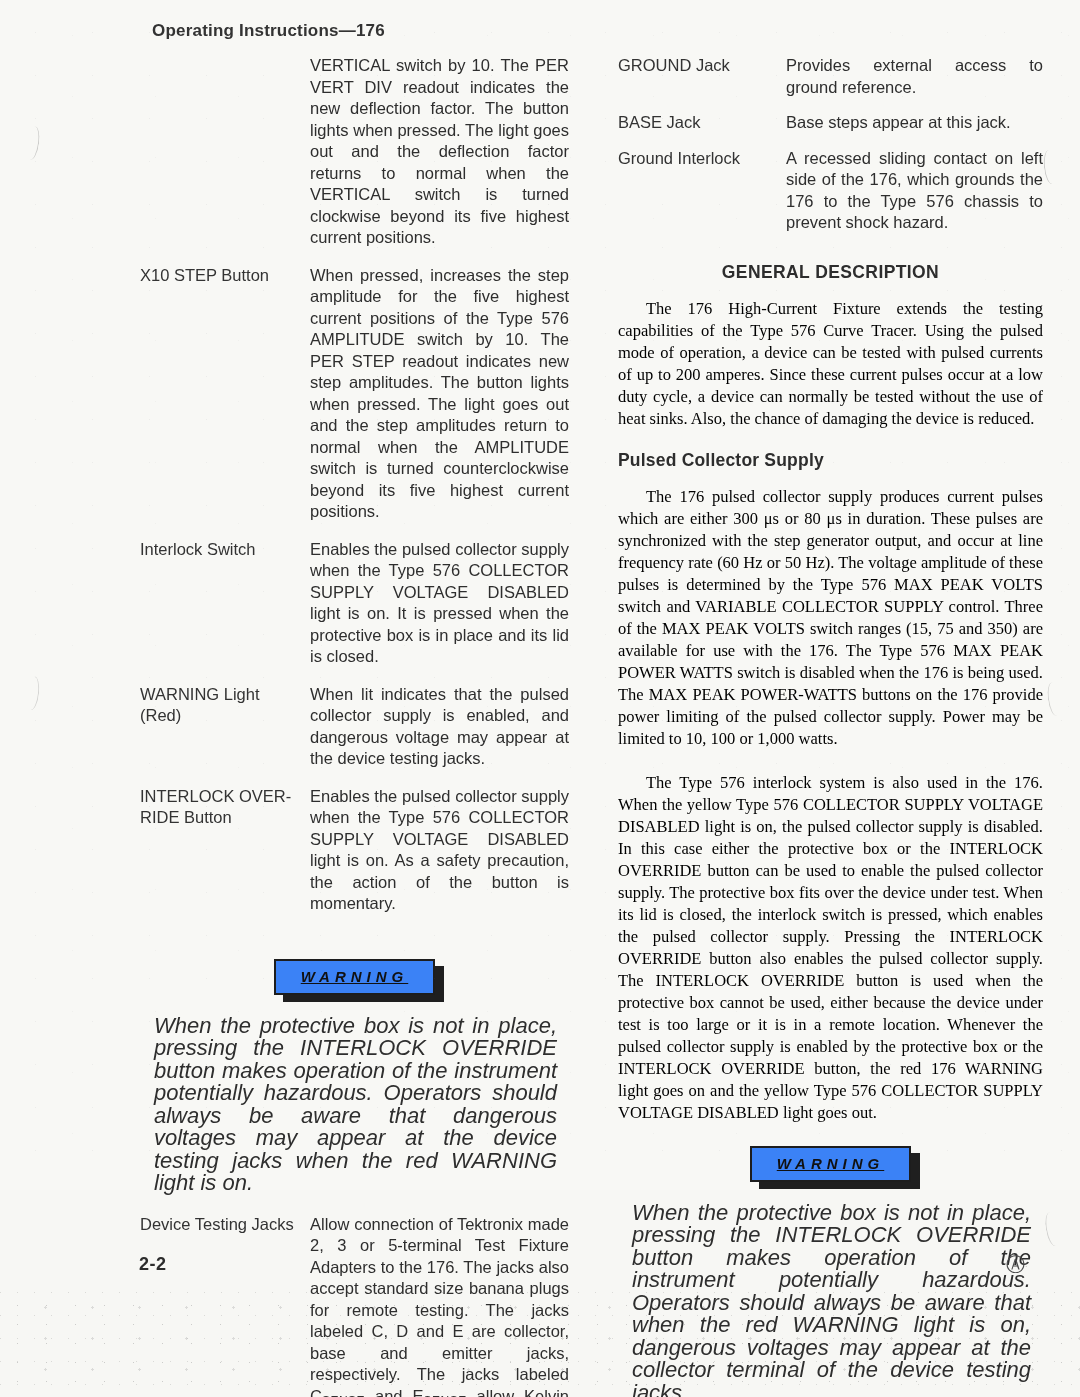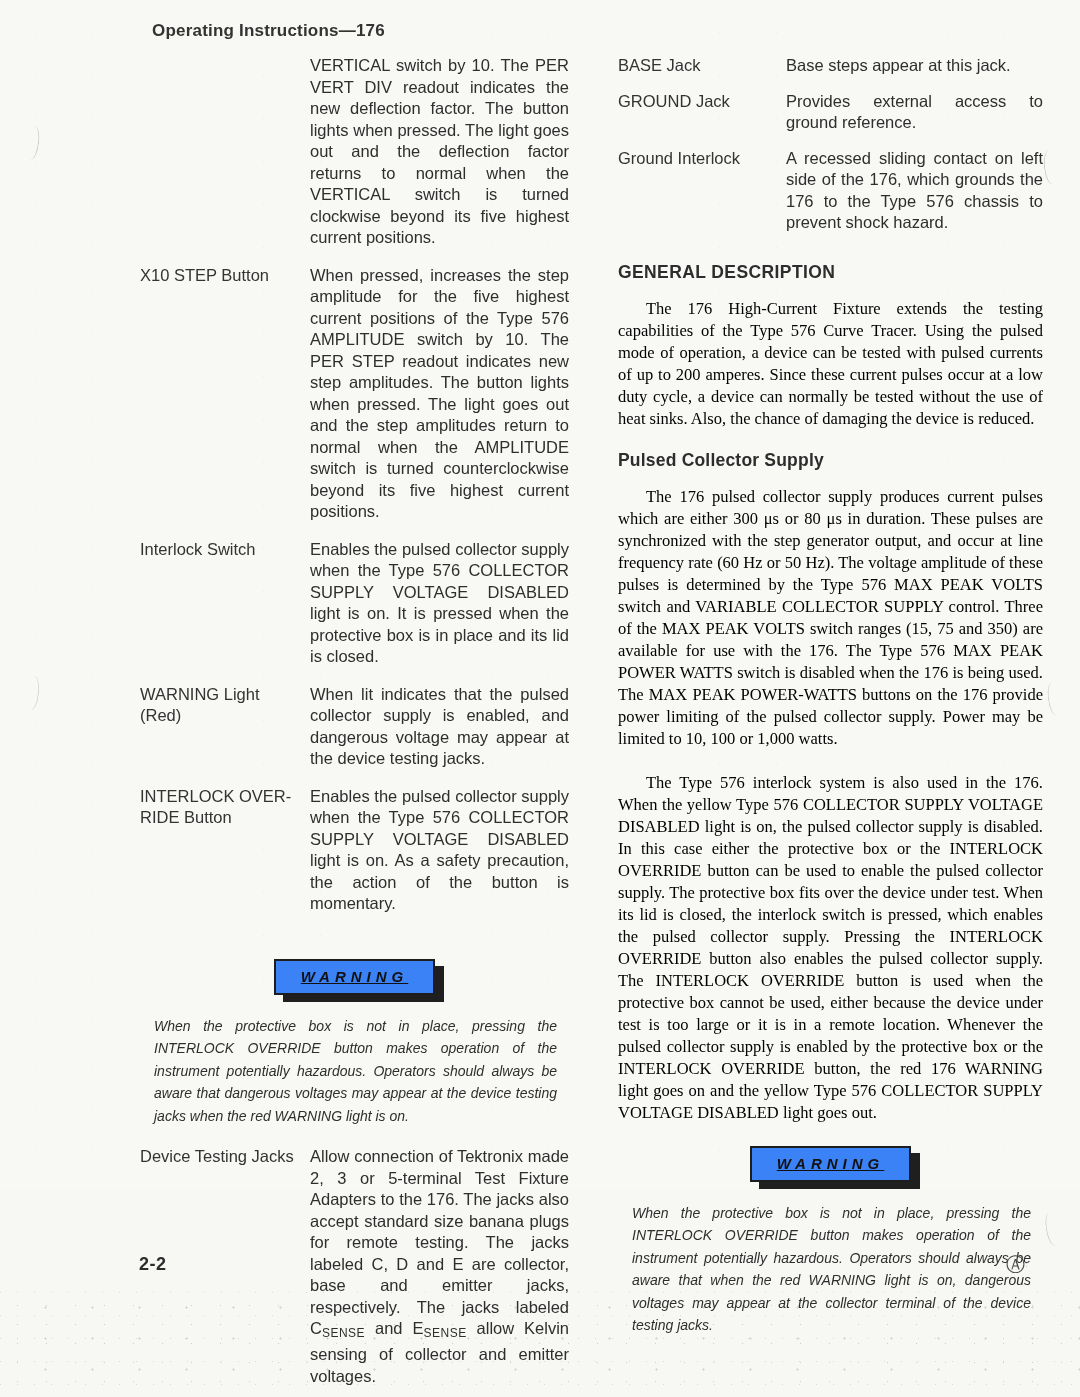--- a/index.html
+++ b/index.html
@@ -57,21 +57,21 @@
     padding-right:6px;box-sizing:border-box;
   }
   .entry .dsc{
     flex:1;font-size:16.5px;line-height:21.5px;
     text-align:justify;color:#2e2e2e;
   }
   .rc-entry{margin-bottom:14px;}
   .rc-entry .lbl{width:168px;flex:0 0 168px;}
   h2.gd{
     margin:28px 0 0 0;
-    font-size:17.5px;font-weight:bold;text-align:left;
+    font-size:17.5px;font-weight:bold;text-align:center;
     letter-spacing:.4px;color:#2d2d2d;
   }
   h3.pcs{
     margin:20px 0 0 0;
     font-size:17.5px;font-weight:bold;color:#2d2d2d;
     letter-spacing:.2px;
   }
   p.body-par{
     margin:15px 0 0 0;
     font-size:16.5px;line-height:22px;
@@ -83,21 +83,21 @@
     padding:7px 25px 8px 25px;
     background:#3b82f6;
     border:2.5px solid #1d1d1d;
     box-shadow:9px 7px 0 #1f1f1f;
     font-size:15px;font-weight:bold;font-style:italic;
     letter-spacing:5px;color:#111;text-decoration:underline;
   }
   .warn-badge.right{margin-top:22px;}
   .warn-par{
     margin:20px 0 0 0;padding:0 12px 0 14px;
-    font-size:14px;line-height:22.5px;
+    font-size:22px;line-height:22.5px;
     font-style:italic;text-align:justify;color:#2e2e2e;
   }
   .sub-sm{font-size:12px;letter-spacing:.5px;vertical-align:-2.5px;}
   .pagenum{
     position:absolute;top:1254px;left:139px;
     font-size:18px;font-weight:bold;color:#2c2c2c;letter-spacing:.5px;
   }
   .revmark{
     position:absolute;top:1252px;left:1006px;
     font-size:19px;color:#4a4a4a;
@@ -156,27 +156,27 @@
       <div class="entry" style="margin-top:19px;">
         <div class="lbl">Device Testing Jacks</div>
         <div class="dsc"><span>Allow connection of Tektronix made 2, 3 or 5-terminal Test Fixture Adapters to the 176. The jacks also accept standard size banana plugs for remote testing. The jacks labeled C, D and E are collector, base and emitter jacks, respectively. The jacks labeled C</span><span class="sub-sm">SENSE</span><span> and E</span><span class="sub-sm">SENSE</span><span> allow Kelvin sensing of collector and emitter voltages.</span></div>
       </div>
 
     </div>
 
     <div class="col-right">
 
       <div class="entry rc-entry">
+        <div class="lbl">GROUND Jack</div>
+        <div class="dsc">Provides external access to ground reference.</div>
+      </div>
+
+      <div class="entry rc-entry">
         <div class="lbl">BASE Jack</div>
         <div class="dsc">Base steps appear at this jack.</div>
-      </div>
-
-      <div class="entry rc-entry">
-        <div class="lbl">GROUND Jack</div>
-        <div class="dsc">Provides external access to ground reference.</div>
       </div>
 
       <div class="entry rc-entry">
         <div class="lbl">Ground Interlock</div>
         <div class="dsc">A recessed sliding contact on left side of the 176, which grounds the 176 to the Type 576 chassis to prevent shock hazard.</div>
       </div>
 
       <h2 class="gd">GENERAL DESCRIPTION</h2>
 
       <p class="body-par">The 176 High-Current Fixture extends the testing capabilities of the Type 576 Curve Tracer. Using the pulsed mode of operation, a device can be tested with pulsed currents of up to 200 amperes. Since these current pulses occur at a low duty cycle, a device can normally be tested without the use of heat sinks. Also, the chance of damaging the device is reduced.</p>

